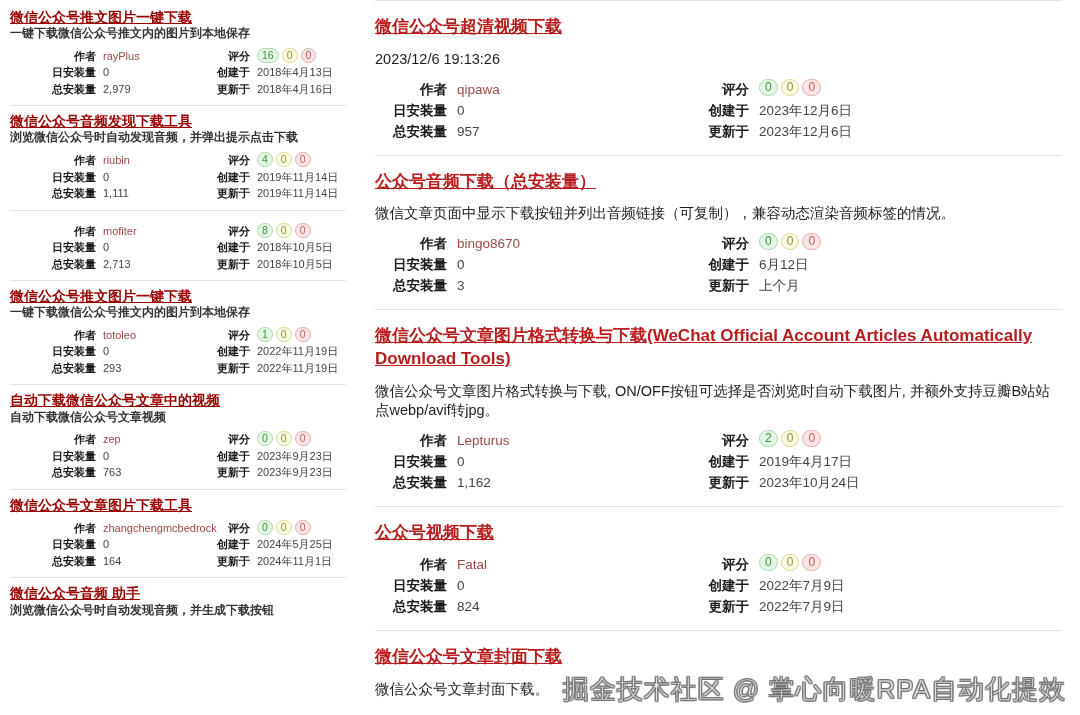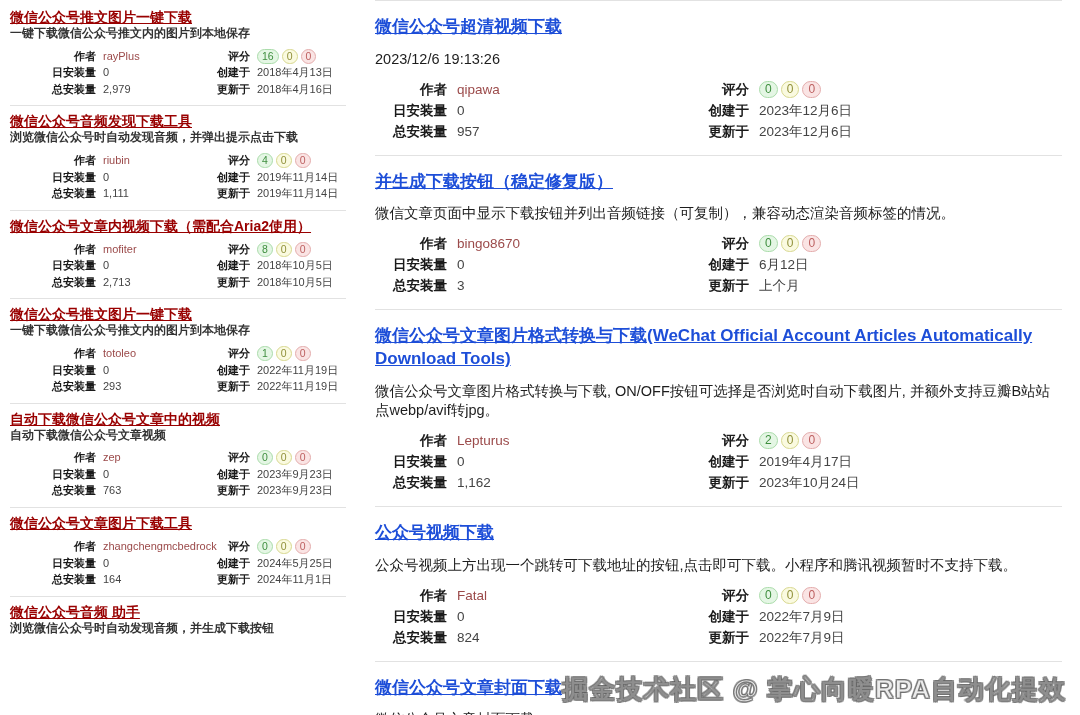--- a/index.html
+++ b/index.html
@@ -14,21 +14,21 @@
   
   .sidebar { width:360px; flex:none; padding:2px 14px 0 10px; }
   .s-entry { padding:6px 0 8px; border-bottom:1px solid #e2e2e2; }
   .sidebar .s-entry:last-child { border-bottom:none; }
   .s-title {
     font-size:14px; font-weight:bold; color:#990000;
     text-decoration:underline; line-height:1.3; cursor:pointer;
   }
   .s-desc { font-size:12px; color:#333; margin-top:0; line-height:1.3;font-weight:bold; }
   .s-meta { margin-top:6px; display:flex; font-size:11px; }
-  .m-row { display:flex; align-items:center; line-height:16.5px; height:16.5px; }
+  .m-row { display:flex; line-height:16.5px; height:16.5px; }
   .m-lbl { font-weight:bold; color:#1a1a1a; text-align:right; flex:none; }
   .m-val { color:#444; white-space:nowrap; }
   .sidebar .meta-a { width:196px; flex:none; }
   .sidebar .meta-a .m-lbl { width:86px; margin-right:7px; }
   .sidebar .meta-b .m-lbl { width:44px; margin-right:7px; }
 
   .badges { display:inline-flex; gap:3px; }
   .badge {
     display:inline-flex; align-items:center; justify-content:center;
     min-width:11px; padding:0 4px; height:15px; border-radius:9px;
@@ -37,37 +37,37 @@
   .b-good { background:#e4f6e4; border-color:#abdcab; color:#3e8e3e; }
   .b-ok   { background:#fafae0; border-color:#d8d890; color:#90903a; }
   .b-bad  { background:#fae4e4; border-color:#e4adad; color:#bc5f5f; }
 
   
   .main { flex:1; padding:0 18px 0 15px; }
   .main-list { border-top:1px solid #e2e2e2; }
   .m-entry { padding:15px 0 13px; border-bottom:1px solid #e2e2e2; }
   .main-list .m-entry:last-child { border-bottom:none; }
   .m-title {
-    font-size:17px; font-weight:bold; color:#1d4ed8;
+    font-size:17px; font-weight:bold; color:#b91c1c;
     text-decoration:underline; line-height:1.35; cursor:pointer;
   }
   .m-desc { font-size:14.5px; color:#1d1d1d; margin-top:11px; line-height:1.35; }
   .main .s-meta { margin-top:9px; font-size:13.5px; }
   .main .m-row { line-height:21px; height:21px; }
   .main .meta-a { width:318px; flex:none; }
   .main .meta-a .m-lbl { width:72px; margin-right:10px; }
   .main .meta-b .m-lbl { width:56px; margin-right:10px; }
   .main .badge { height:17px; min-width:13px; font-size:12px; padding:0 5px; border-radius:10px; }
 
   .author-link { color:#9b4a4a; cursor:pointer; }
 
   
   .watermark {
     position:absolute; right:14px; bottom:8px; z-index:10;
-    font-size:26px; font-weight:bold; letter-spacing:1px; white-space:nowrap;
+    font-size:26px; font-weight:normal; letter-spacing:1px; white-space:nowrap;
     color:rgba(255,255,255,0.88);
     -webkit-text-stroke:1px rgba(90,90,90,0.65);
     text-shadow:
       1px 1px 0 rgba(95,95,95,0.55), -1px -1px 0 rgba(95,95,95,0.55),
       1px -1px 0 rgba(95,95,95,0.55), -1px 1px 0 rgba(95,95,95,0.55);
     pointer-events:none;
   }
 </style>
 </head>
 <body>
@@ -148,21 +148,20 @@
             </div>
             <div class="m-row">
               <span class="m-lbl">更新于</span>
               <span class="m-val">2019年11月14日</span>
             </div>
           </div>
         </div>
       </div>
 
       <div class="s-entry">
-        <a class="s-title">微信公众号文章内视频下载（需配合Aria2使用）</a>
         <div class="s-meta">
           <div class="meta-a">
             <div class="m-row">
               <span class="m-lbl">作者</span>
               <span class="m-val author-link">mofiter</span>
             </div>
             <div class="m-row">
               <span class="m-lbl">日安装量</span>
               <span class="m-val">0</span>
             </div>
@@ -351,21 +350,21 @@
               </div>
               <div class="m-row">
                 <span class="m-lbl">更新于</span>
                 <span class="m-val">2023年12月6日</span>
               </div>
             </div>
           </div>
         </div>
 
         <div class="m-entry">
-          <a class="m-title">并生成下载按钮（稳定修复版）</a>
+          <a class="m-title">公众号音频下载（总安装量）</a>
           <div class="m-desc">微信文章页面中显示下载按钮并列出音频链接（可复制），兼容动态渲染音频标签的情况。</div>
           <div class="s-meta">
             <div class="meta-a">
               <div class="m-row">
                 <span class="m-lbl">作者</span>
                 <span class="m-val author-link">bingo8670</span>
               </div>
               <div class="m-row">
                 <span class="m-lbl">日安装量</span>
                 <span class="m-val">0</span>
@@ -430,21 +429,20 @@
               <div class="m-row">
                 <span class="m-lbl">更新于</span>
                 <span class="m-val">2023年10月24日</span>
               </div>
             </div>
           </div>
         </div>
 
         <div class="m-entry">
           <a class="m-title">公众号视频下载</a>
-          <div class="m-desc">公众号视频上方出现一个跳转可下载地址的按钮,点击即可下载。小程序和腾讯视频暂时不支持下载。</div>
           <div class="s-meta">
             <div class="meta-a">
               <div class="m-row">
                 <span class="m-lbl">作者</span>
                 <span class="m-val author-link">Fatal</span>
               </div>
               <div class="m-row">
                 <span class="m-lbl">日安装量</span>
                 <span class="m-val">0</span>
               </div>

